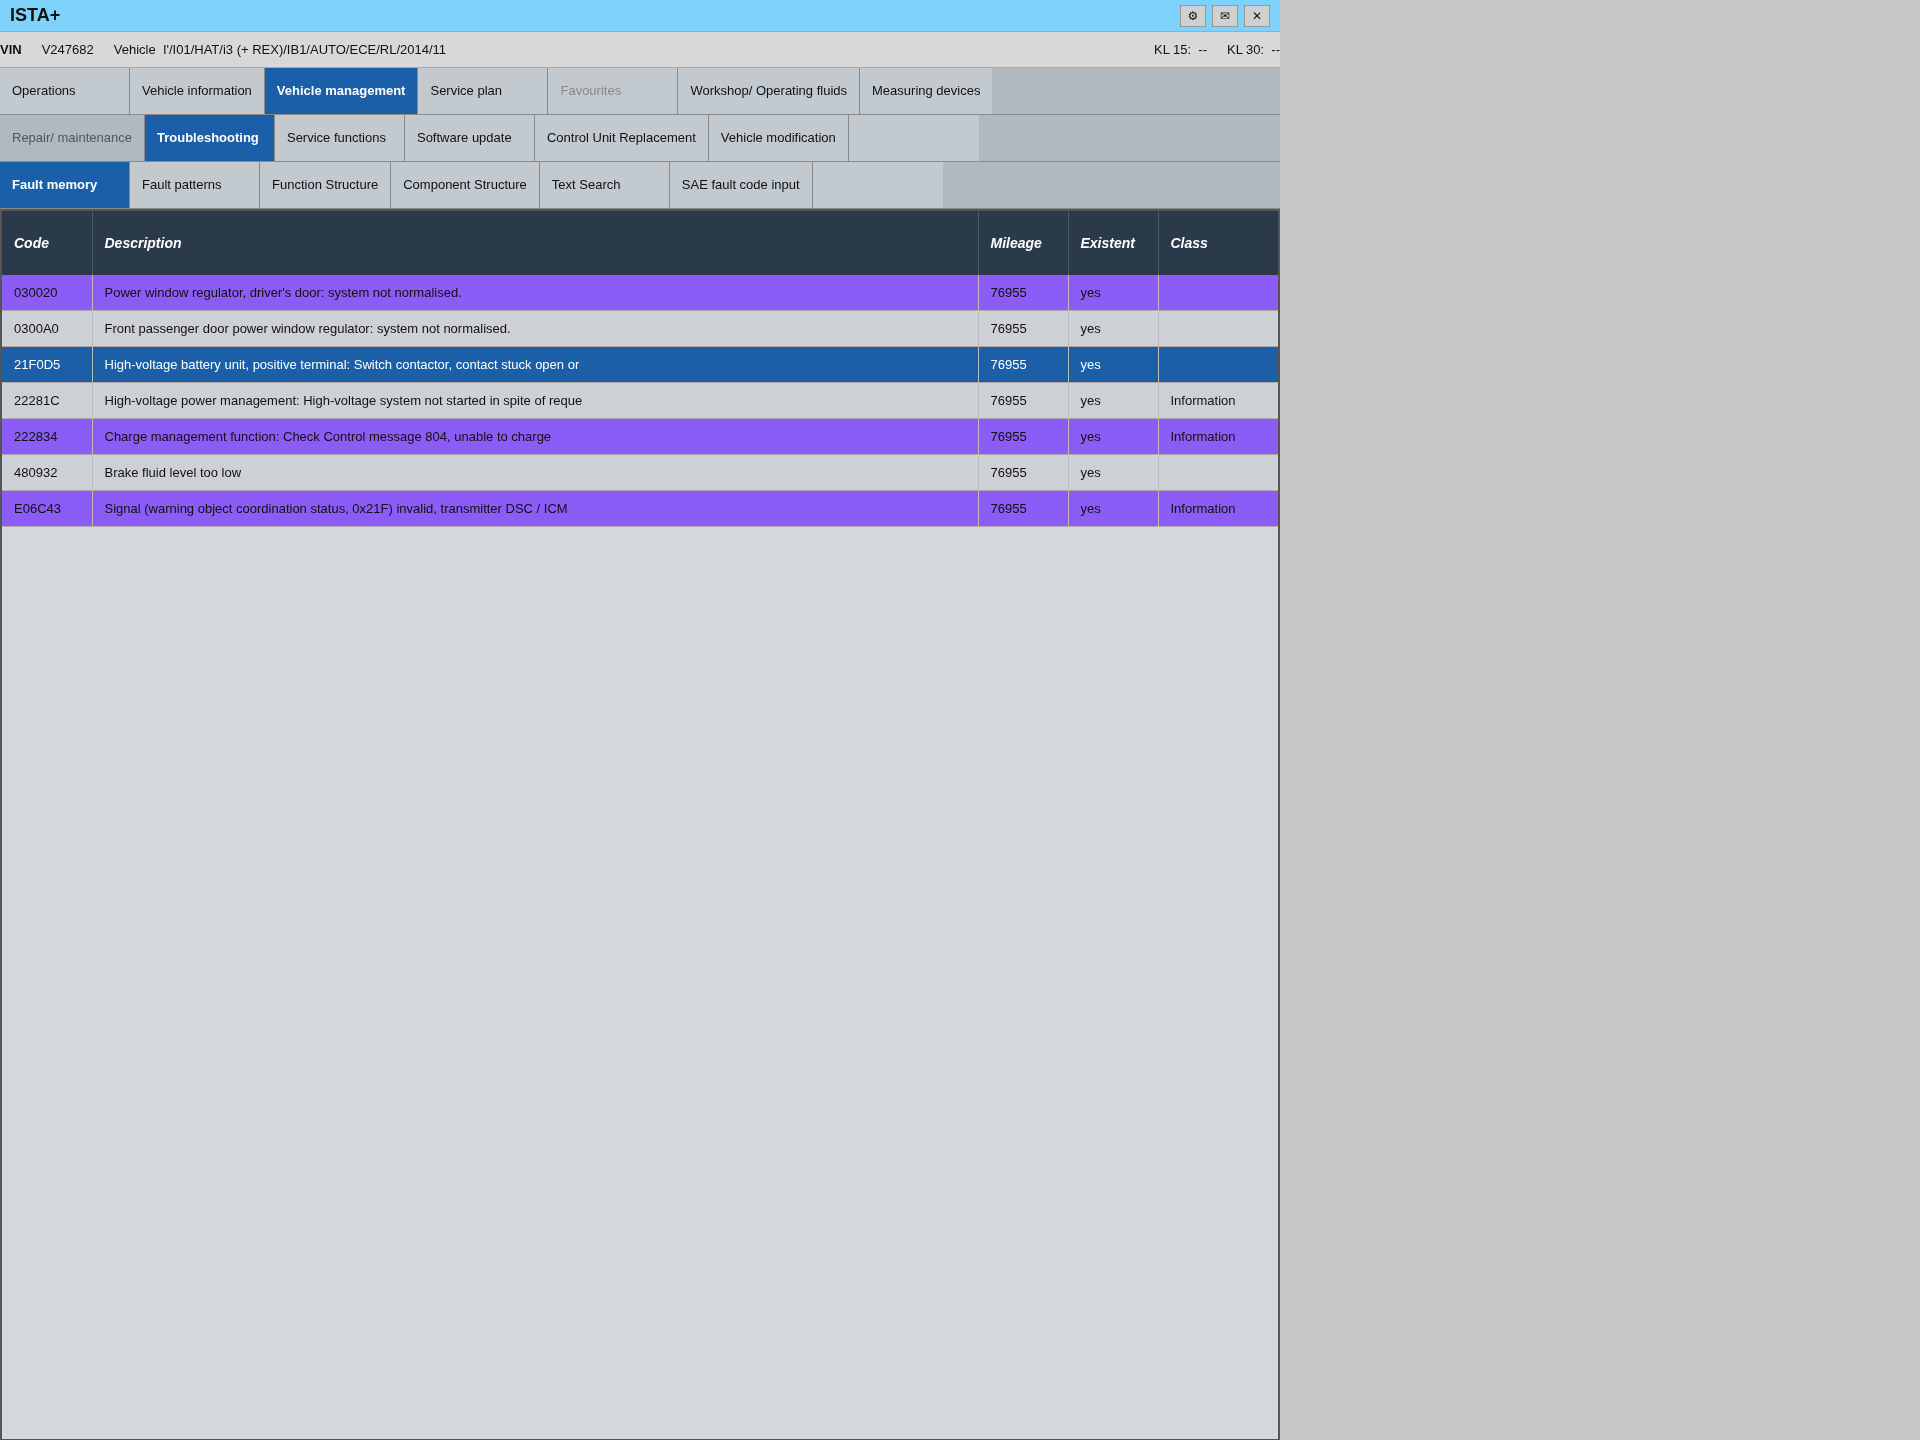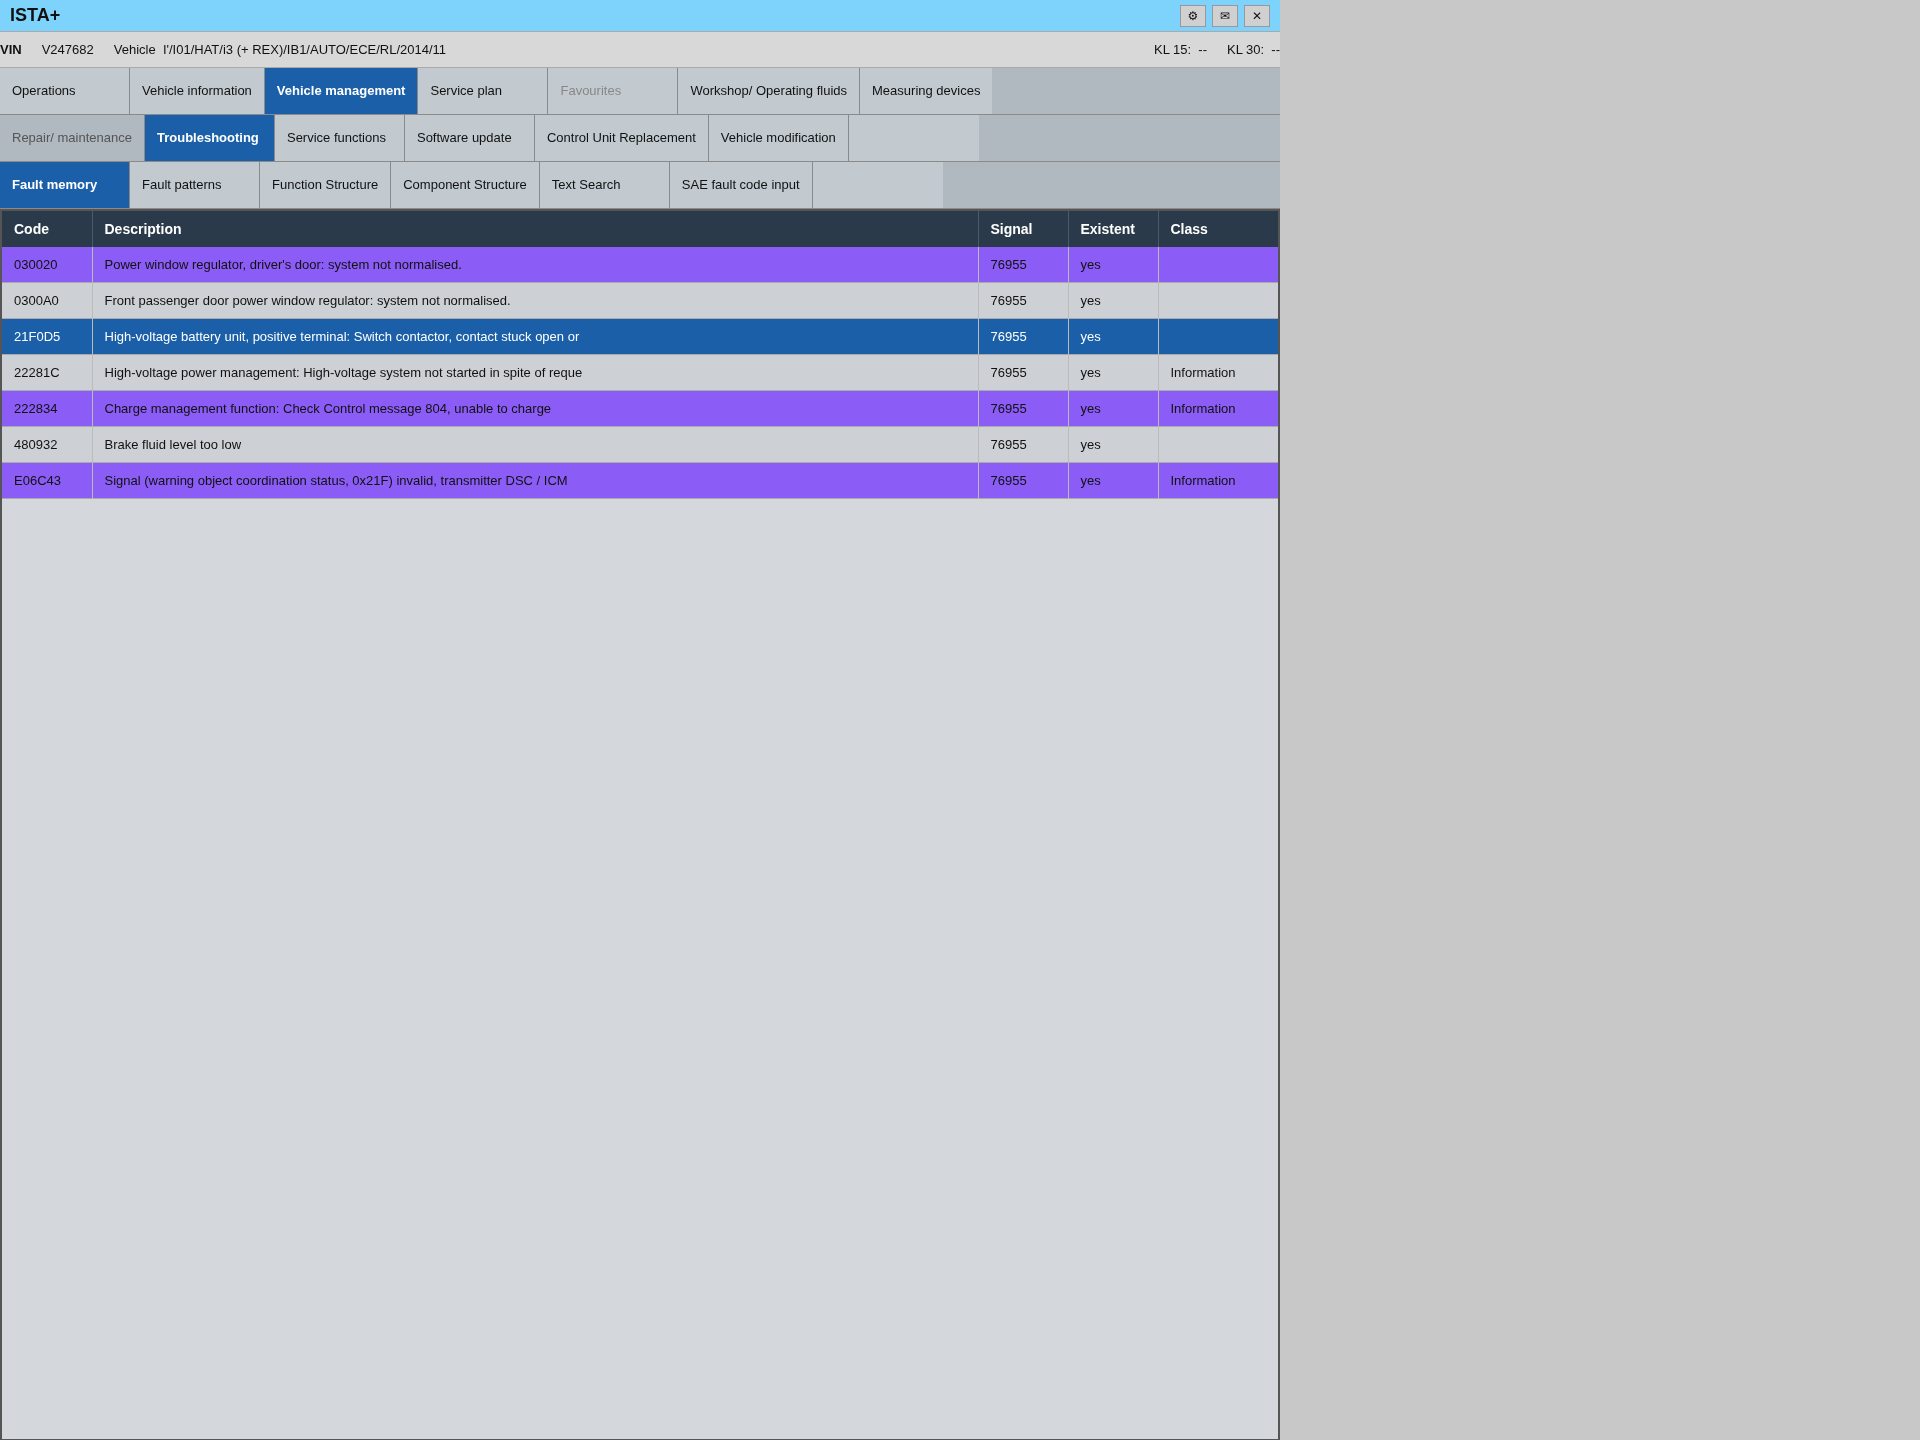--- a/index.html
+++ b/index.html
@@ -107,25 +107,26 @@
     .fault-table {
       width: 100%;
       border-collapse: collapse;
     }
 
     .fault-table thead tr {
       background: #2a3a4a;
       color: #fff;
     }
     .fault-table thead th {
-      padding: 10px 12px;
+      padding: 24px 12px;
       text-align: left;
       font-size: 14px;
       font-weight: bold;
       border-right: 1px solid #4a5a6a;
+      font-style: italic;
     }
     .fault-table thead th:last-child { border-right: none; }
 
     .fault-table tbody tr {
       border-bottom: 1px solid #aaa;
       background: #8b5cf6;
     }
     .fault-table tbody tr:nth-child(even) {
       background: #cdd1d5;
     }
@@ -225,21 +226,21 @@
     </div>
 </div>
 
 <div class="main-content">
   <div class="table-container scrollable-area">
     <table class="fault-table">
       <thead id="table-head">
           <tr>
             <th class="col-code">Code</th>
             <th class="col-description">Description</th>
-            <th class="col-mileage">Signal</th>
+            <th class="col-mileage">Mileage</th>
             <th class="col-existent">Existent</th>
             <th class="col-class">Class</th>
           </tr>
         </thead>
       <tbody id="table-body">
           <tr>
             <td>030020</td>
             <td>Power window regulator, driver's door: system not normalised.</td>
             <td>76955</td>
             <td>yes</td>

